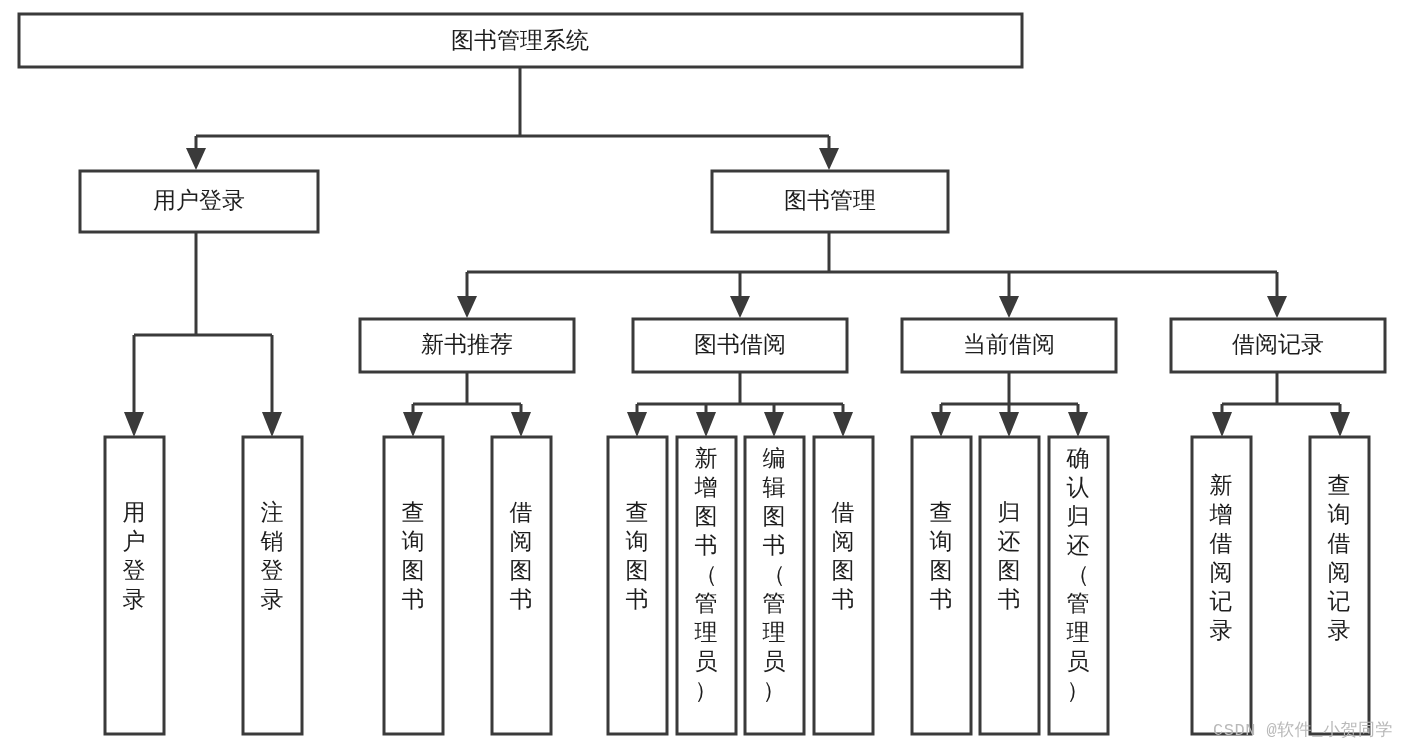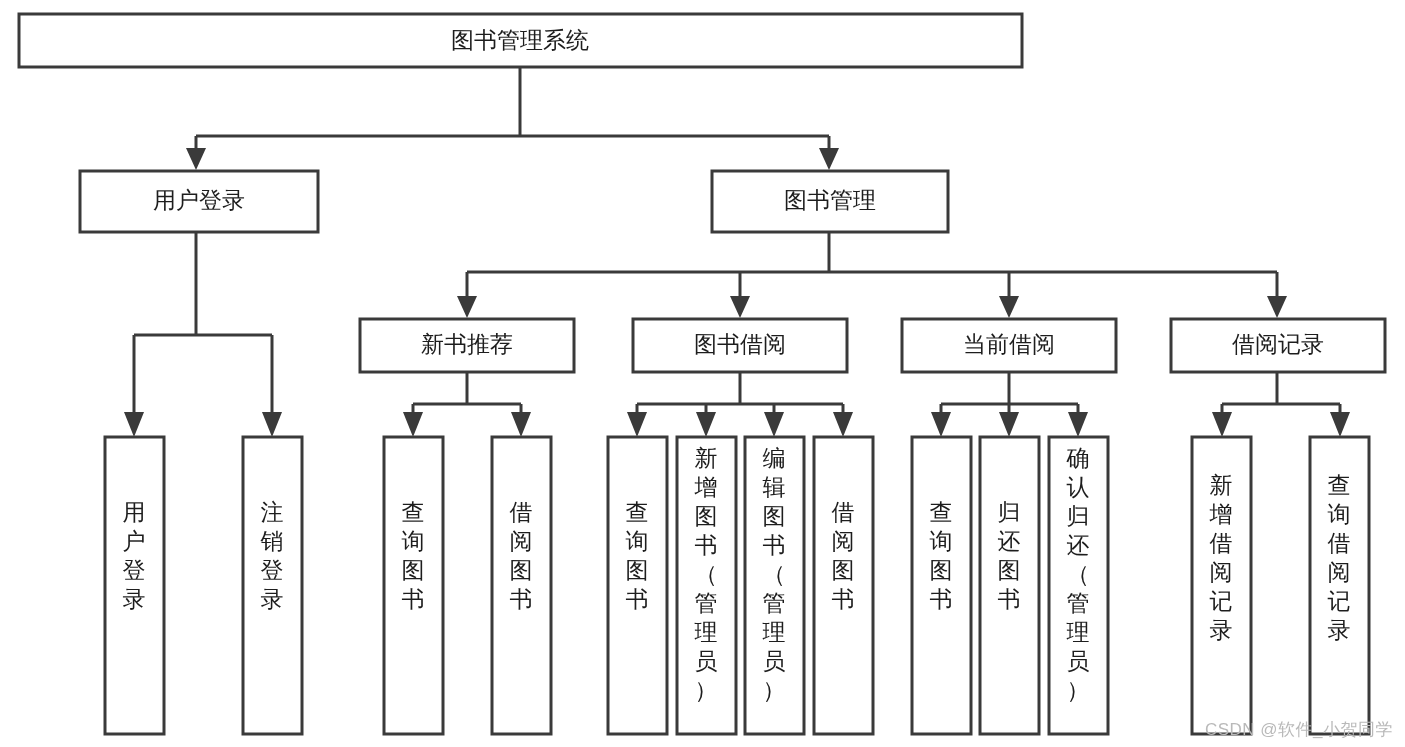--- a/index.html
+++ b/index.html
@@ -54,21 +54,21 @@
     font-family: "Liberation Sans", "DejaVu Sans", sans-serif;
     font-size: 23px;
     fill: #1d1d1d;
     text-anchor: middle;
     white-space: pre;
   }
   .watermark {
     position: absolute;
     right: 12px;
     bottom: 6px;
-    font-family: Liberation Sans, sans-serif;
+    font-family: Liberation Mono, monospace;
     font-size: 17px;
     color: #b9b9b9;
     letter-spacing: 0.5px;
     user-select: none;
     pointer-events: none;
   }
 </style>
 </head>
 <body>
 

